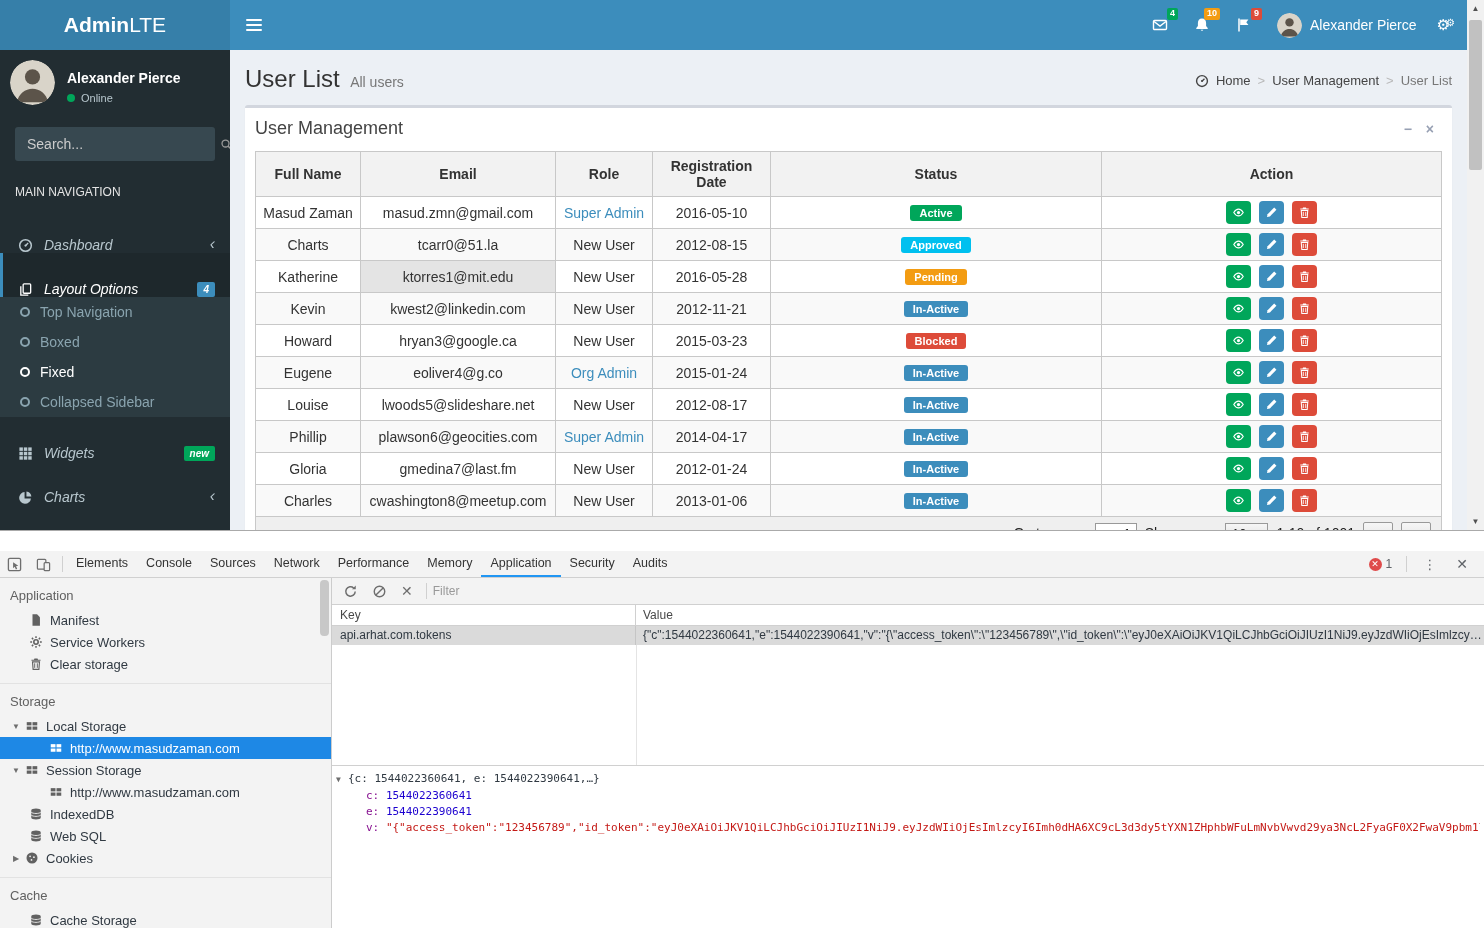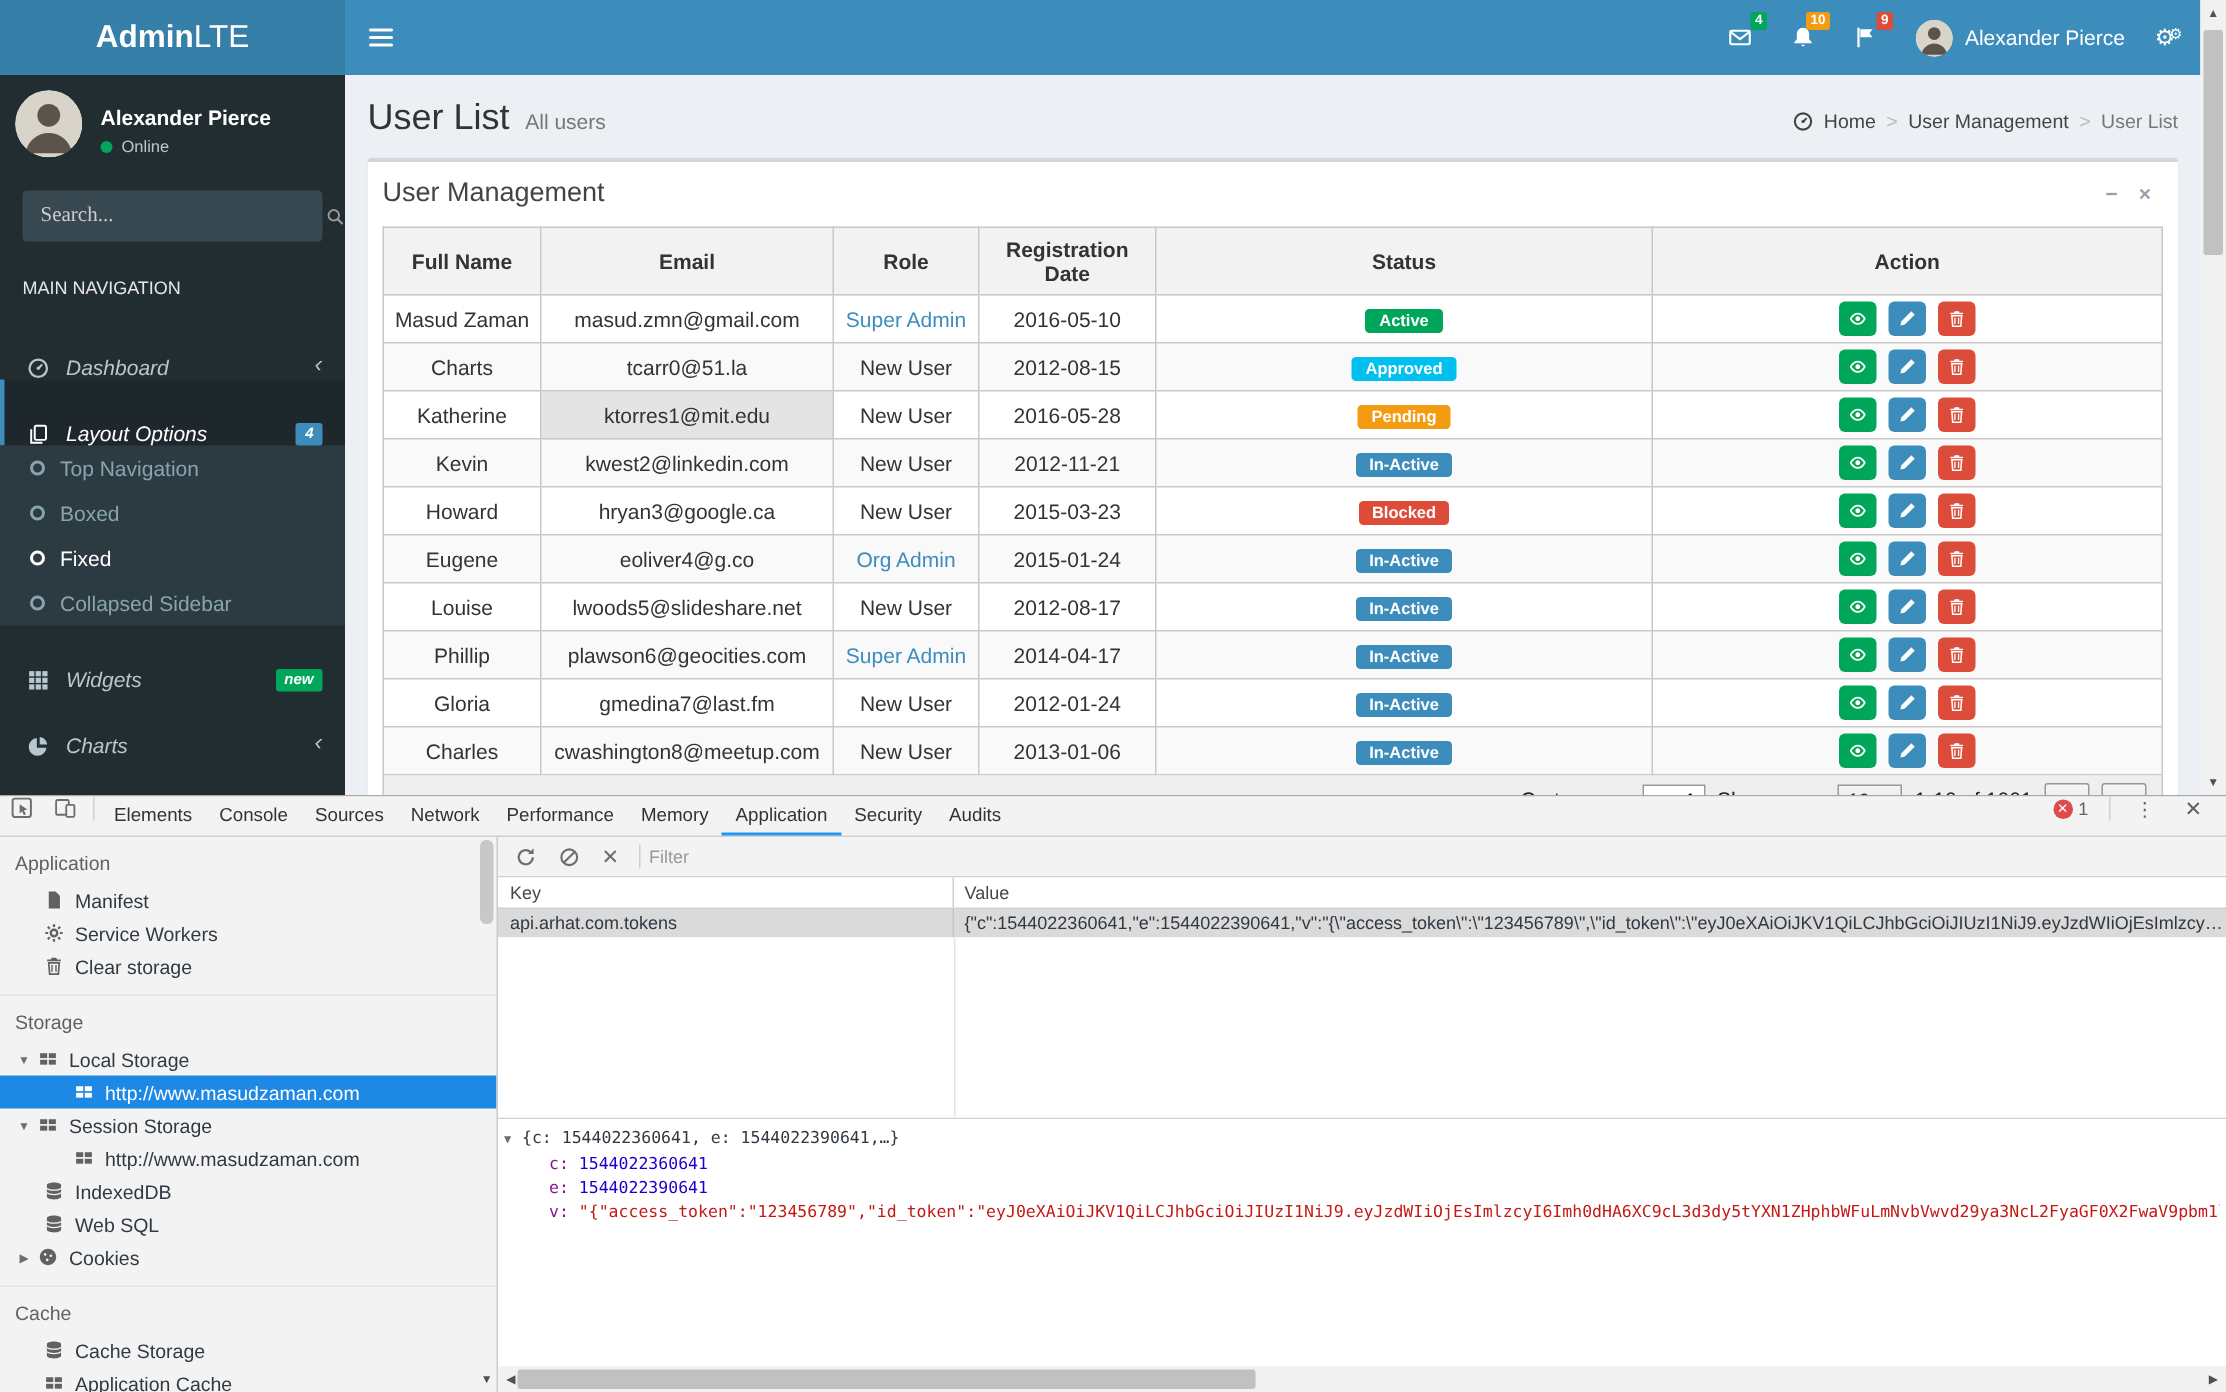--- a/index.html
+++ b/index.html
@@ -28,21 +28,21 @@
   .nav-gears .g2 { font-size:10px; vertical-align:4px; }
 
   
   .sidebar { position:absolute; top:50px; left:0; width:230px; height:480px; background:#222d32; color:#b8c7ce; overflow:hidden; }
   .user-panel { display:flex; gap:12px; padding:10px; }
   .user-panel .avatar { width:45px; height:45px; border-radius:50%; overflow:hidden; flex:none; }
   .user-panel .uname { color:#fff; font-size:14px; margin-top:10px; font-weight:600; }
   .user-panel .ustatus { font-size:11px; margin-top:6px; display:flex; align-items:center; gap:6px; }
   .dot { width:8px; height:8px; border-radius:50%; background:#00a65a; display:inline-block; }
   .search-form { margin:12px 15px; display:flex; background:#374850; border-radius:3px; height:34px; }
-  .search-form input { flex:1; background:transparent; border:none; outline:none; color:#ccc; font-size:14px; padding:0 12px; font-family:Liberation Serif, serif; }
+  .search-form input { flex:1; background:transparent; border:none; outline:none; color:#ccc; font-size:14px; padding:0 12px; font-family:Liberation Sans, sans-serif; }
   .search-form input::placeholder { color:#ccc; }
   .search-form .sbtn { width:36px; display:flex; align-items:center; justify-content:center; color:#999; cursor:pointer; }
   .nav-header { padding:12px 15px 10px; font-size:12px; color:#e5e5e5; }
   .menu-item { height:44px; display:flex; align-items:flex-end; padding:0 15px; font-size:14px; cursor:pointer; border-left:3px solid transparent;font-style:italic; }
   .menu-item .mi-icon { width:26px; color:#b8c7ce; display:flex; }
   .menu-item .mi-icon svg { width:15px; height:15px; }
   .menu-item .mi-label { flex:1; }
   .menu-item .chev { color:#b8c7ce; font-size:16px; }
   .menu-item.open { background:#1e282c; border-left-color:#3c8dbc; color:#fff; }
   .menu-item.open .mi-icon { color:#fff; }
@@ -83,21 +83,21 @@
   .rows-select .car { font-size:8px; color:#555; }
   .pg-btn { width:30px; height:22px; border:1px solid #999; border-radius:2px; background:linear-gradient(#f6f6f6,#e2e2e2); font-size:9px; color:#444; cursor:pointer; }
 
   
   .page-scrollbar { position:absolute; top:0; left:1467px; width:17px; height:530px; background:#f1f1f1; }
   .sb-arrow { position:absolute; left:0; width:17px; height:17px; color:#505050; font-size:8px; display:flex; align-items:center; justify-content:center; cursor:pointer; }
   .page-scrollbar .thumb { position:absolute; left:2px; width:13px; border-radius:2px; background:#c1c1c1; }
 
   
   .devtools { position:absolute; top:530px; left:0; width:1484px; height:398px; background:#fff; font-size:12px; color:#303942; border-top:1px solid #aaa; }
-  .dt-tabs { height:27px; background:#f3f3f3; border-bottom:1px solid #d0d0d0; display:flex; align-items:flex-start; }
+  .dt-tabs { height:27px; background:#f3f3f3; border-bottom:1px solid #d0d0d0; display:flex; align-items:center;margin-top:20px; }
   .dt-icbtn { padding:0 7px; color:#6e6e6e; display:flex; align-items:center; cursor:pointer; }
   .dt-icbtn svg { width:15px; height:15px; }
   .dt-sep { width:1px; height:16px; background:#d0d0d0; margin:0 4px; }
   .dt-tab { padding:0 9px; line-height:24px; color:#333; font-size:12.5px; cursor:pointer; border-bottom:2px solid transparent; height:26px; }
   .dt-tab.active { border-bottom-color:#2196f3; }
   .dt-right-tools { margin-left:auto; display:flex; align-items:center; gap:4px; padding-right:8px; }
   .err-group { display:flex; align-items:center; gap:4px; padding-right:6px; cursor:pointer; }
   .err-circle { width:13px; height:13px; border-radius:50%; background:#df4b4b; color:#fff; font-size:9px; display:flex; align-items:center; justify-content:center; }
   .err-count { color:#5f6368; }
   .dots { color:#5f6368; font-size:13px; padding:0 8px; cursor:pointer; letter-spacing:0; }

